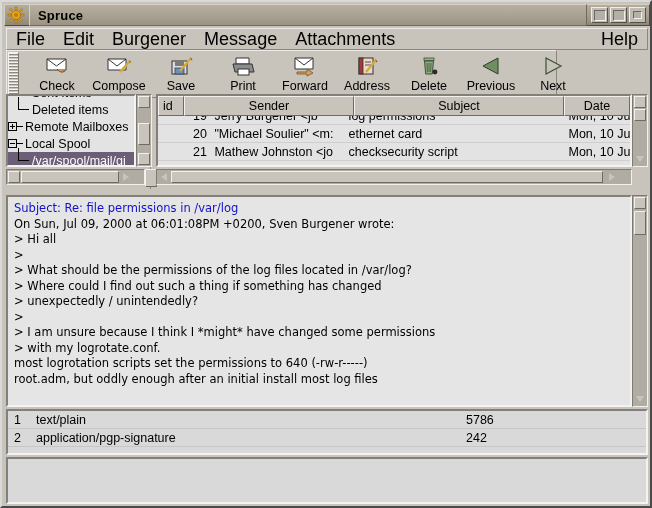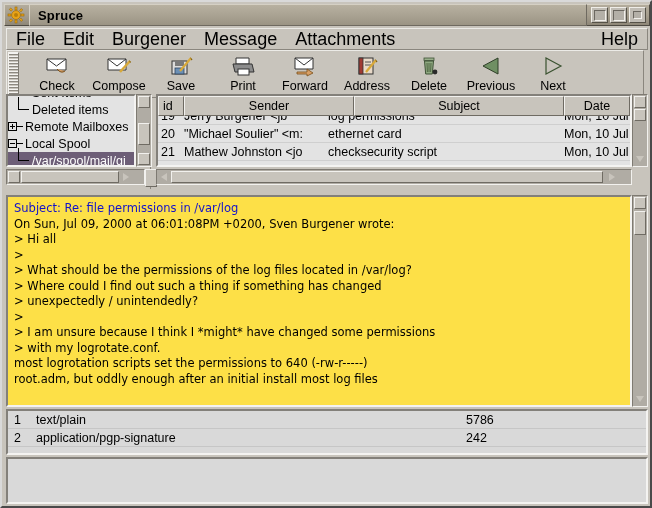--- a/index.html
+++ b/index.html
@@ -64,21 +64,21 @@
     border-top:1px solid #ecebe7;border-left:1px solid #ecebe7;
     border-right:1px solid #8a867e;border-bottom:1px solid #8a867e;
     display:flex;align-items:center;
   }
   .menu-item{
     padding:2px 9px;font-size:18px;color:#000;line-height:14px;
   }
   .menu-spacer{flex:1 1 auto;}
   
   .toolbar{
-    position:absolute;left:4px;top:48px;width:638px;height:48px;
+    position:absolute;left:4px;top:48px;width:551px;height:48px;
     box-sizing:border-box;
     background:#c8c4bc;
     border-top:1px solid #ecebe7;border-left:1px solid #ecebe7;
     border-right:1px solid #8a867e;border-bottom:1px solid #8a867e;
     display:flex;align-items:flex-start;
   }
   .grip{
     width:9px;height:44px;margin:1px 2px 0 1px;
     background:
       repeating-linear-gradient(to bottom, #f4f3f0 0 1px, #8d8981 1px 2px, #c8c4bc 2px 3px),
@@ -176,40 +176,40 @@
     display:flex;align-items:center;justify-content:center;
     font-size:12.5px;
   }
   .mhc.c-id{width:26px;justify-content:flex-start;padding-left:4px;}
   .mhc.c-send{width:170px;}
   .mhc.c-subj{width:210px;}
   .mhc.c-date{width:66px;}
   .mrows{position:relative;height:52px;overflow:hidden;}
   .mrows-inner{position:absolute;left:0;top:-9px;width:472px;}
   .mrow{height:17px;display:flex;align-items:center;font-size:12.5px;white-space:nowrap;
-    border-bottom:1px solid #cfcfcf;}
+    border-bottom:1px solid #cfcfcf;padding-left:32px;}
   .mrow .c-id{width:26px;padding-left:3px;box-sizing:border-box;}
   .mrow .c-send{width:144px;overflow:hidden;box-sizing:border-box;}
   .mrow .c-subj{width:236px;overflow:hidden;box-sizing:border-box;}
   .mrow .c-date{width:66px;overflow:hidden;box-sizing:border-box;}
   
   .splitter{
     position:absolute;left:139px;top:75px;width:12px;height:18px;
     box-sizing:border-box;background:#c8c4bc;
     border-top:1px solid #f2f1ee;border-left:1px solid #f2f1ee;
     border-right:1px solid #6f6b63;border-bottom:1px solid #6f6b63;
   }
   .split-line{position:absolute;left:144px;top:73px;width:1px;height:22px;background:#8a867e;}
   
   .bodypane{
     position:absolute;left:4px;top:193px;width:642px;height:212px;
   }
   .bodytext{
     position:absolute;left:0;top:0;width:626px;height:212px;
-    box-sizing:border-box;overflow:hidden;background:#fde047;
+    box-sizing:border-box;overflow:hidden;background:#e5e5e5;
     border:2px solid;
     border-top-color:#83807a;border-left-color:#83807a;
     border-right-color:#f4f3f1;border-bottom-color:#f4f3f1;
     padding:4px 6px;
   }
   .bodytext .ln{
     font-family:"DejaVu Sans", sans-serif;
     font-size:11.5px;line-height:15.5px;white-space:pre;color:#000;
   }
   .bodytext .ln.subject{color:#1111cc;}

